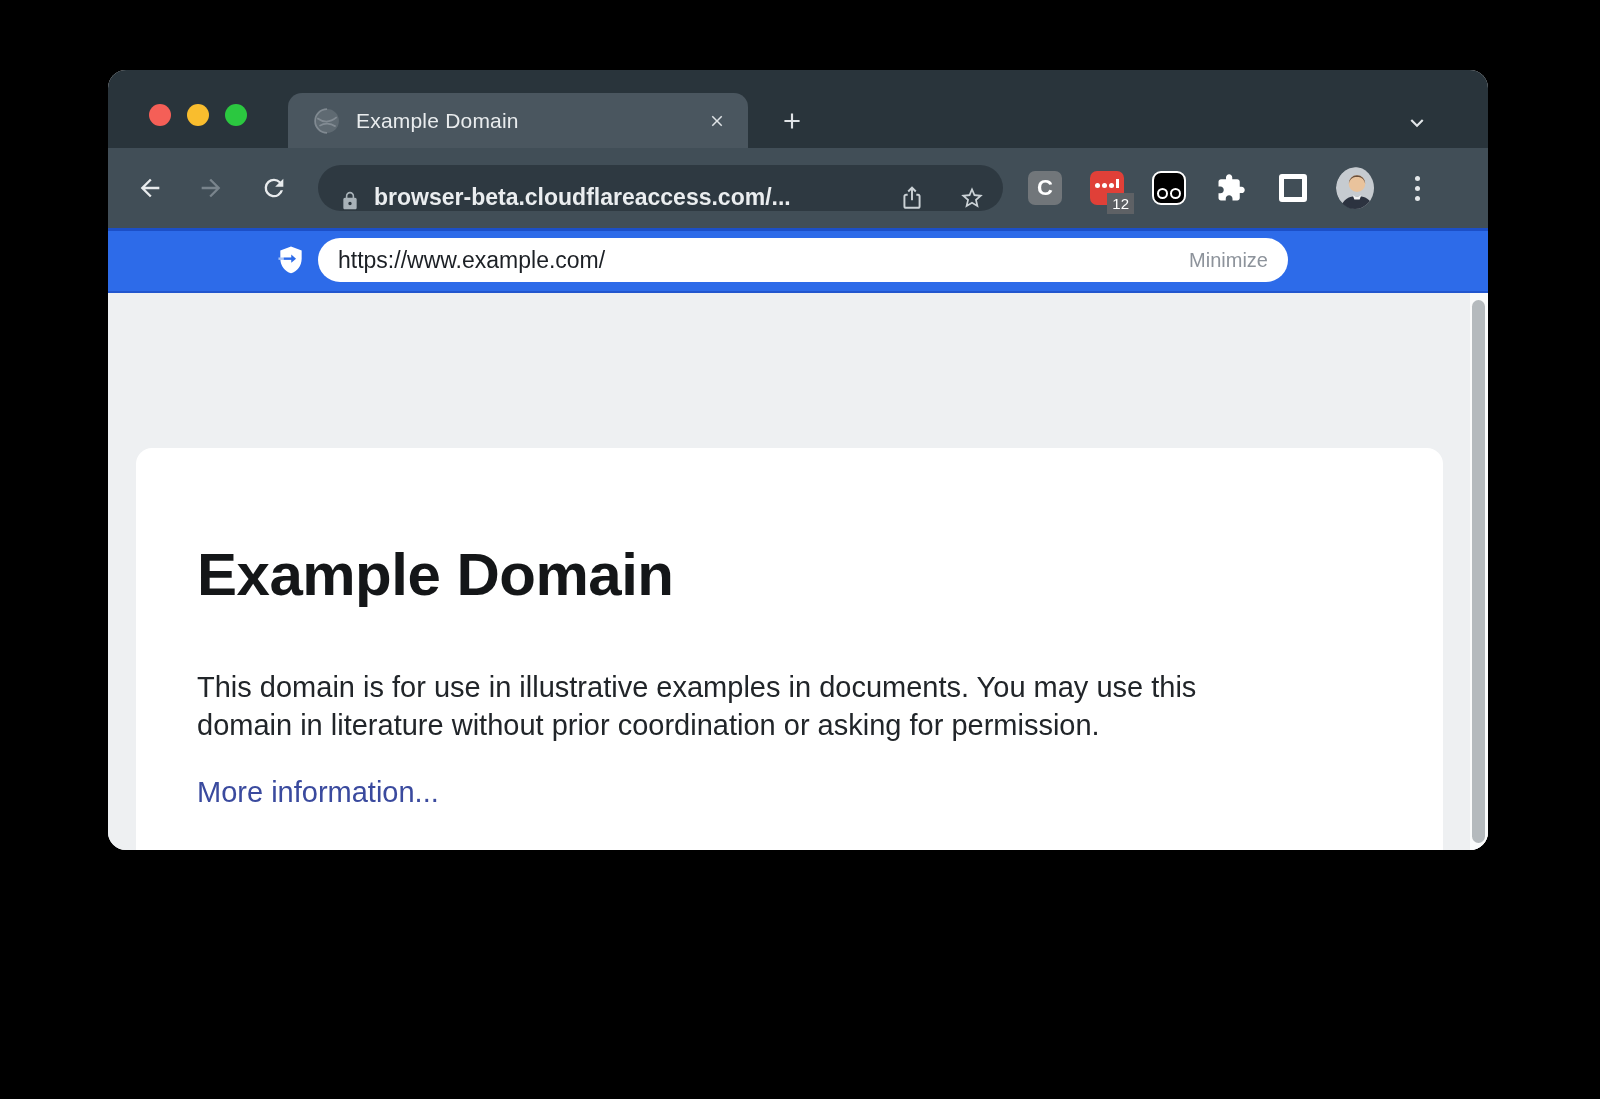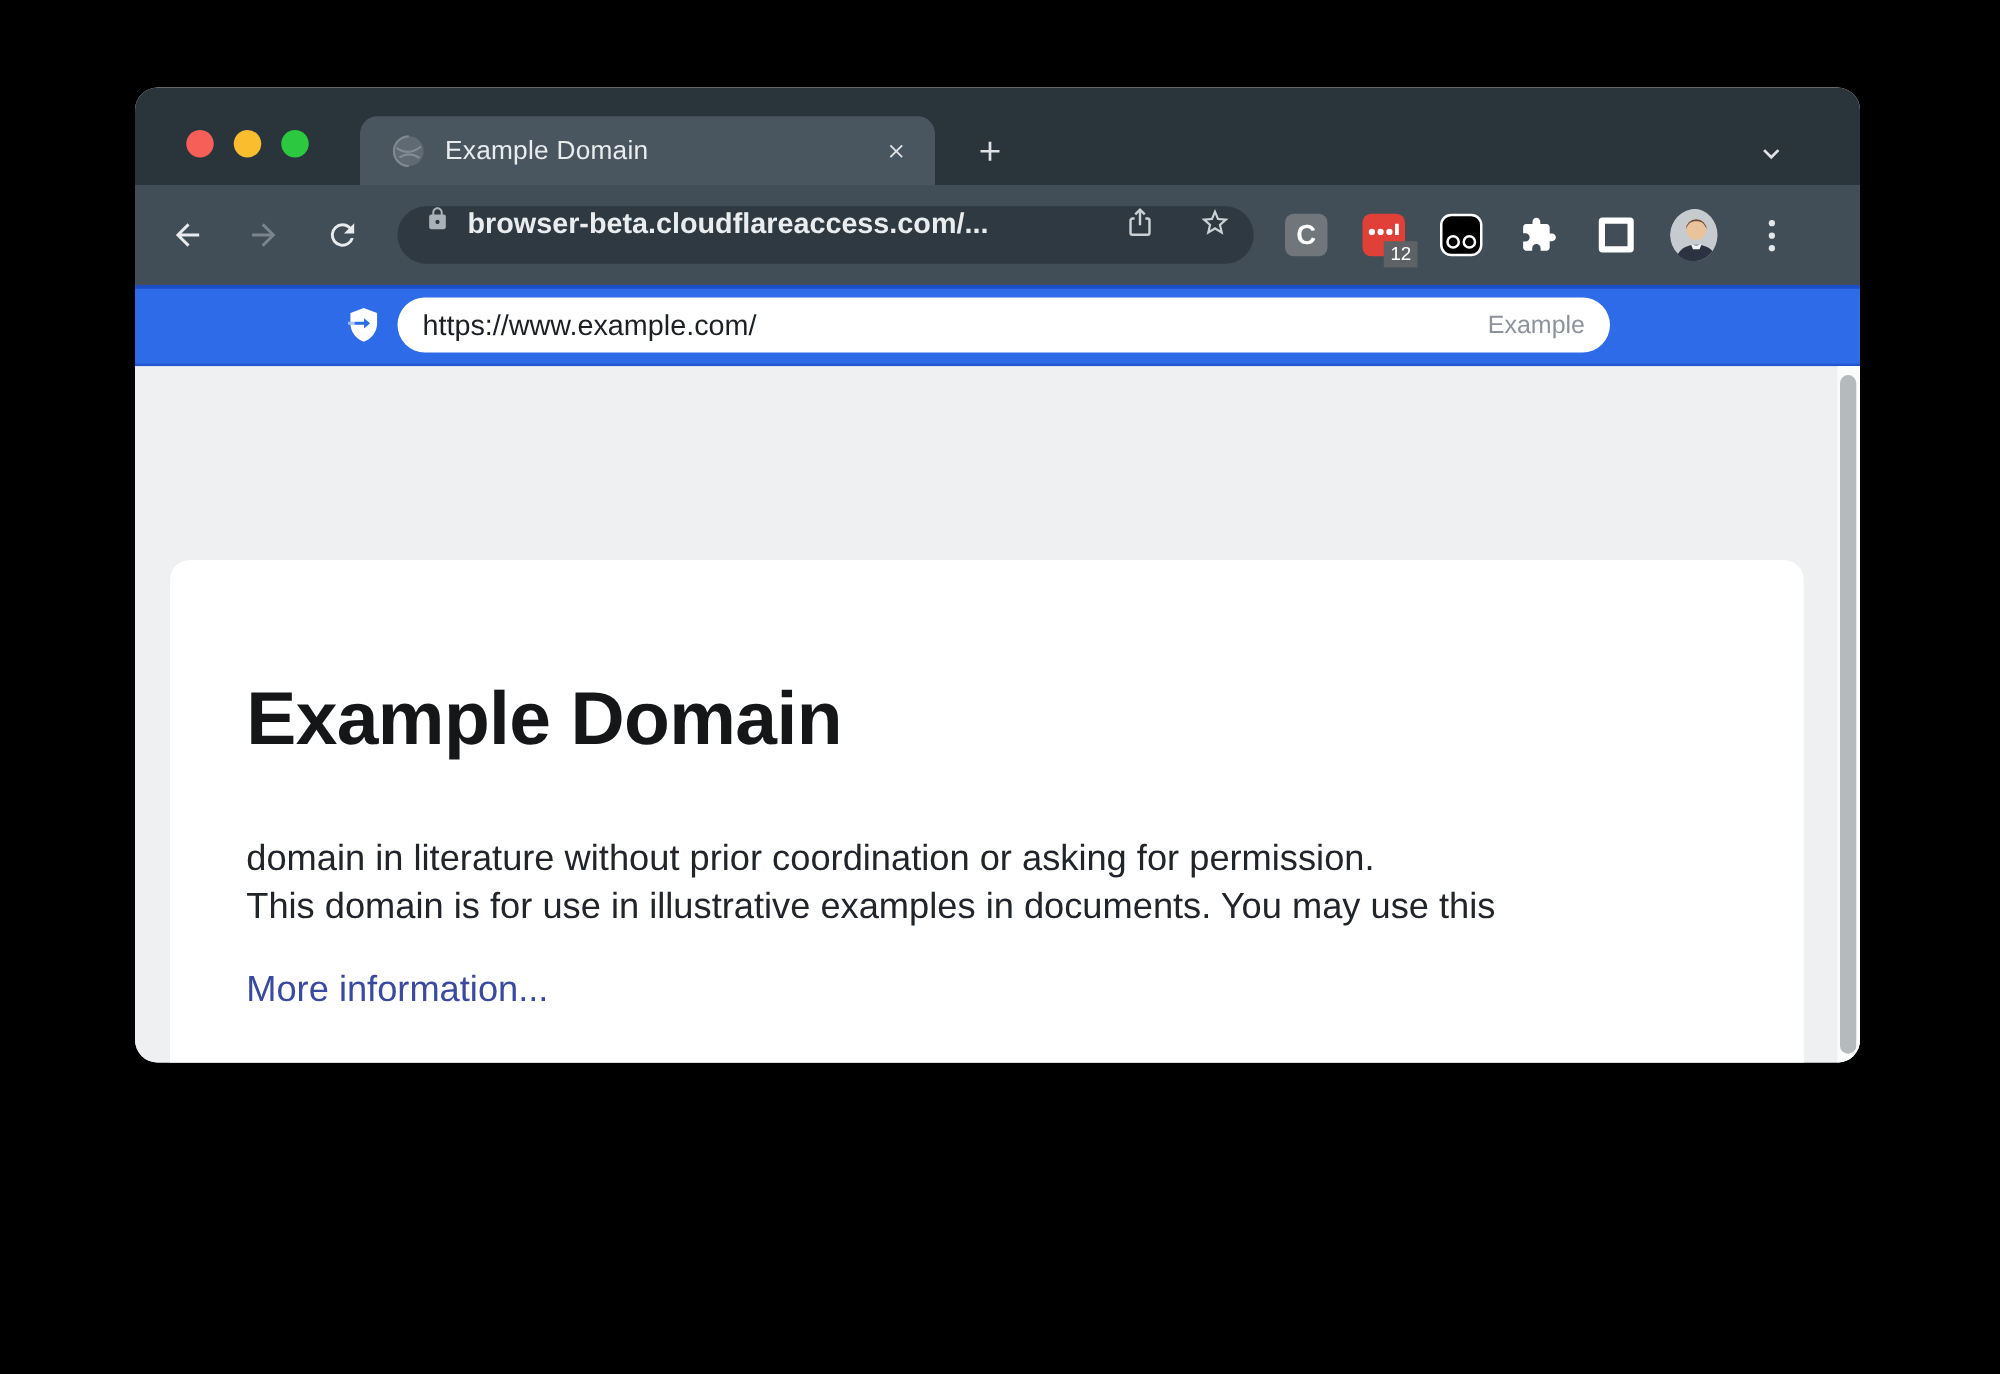--- a/index.html
+++ b/index.html
@@ -31,21 +31,21 @@
   
   .toolbar { position:absolute; left:0; top:78px; width:100%; height:80px; background:#414e57; }
   .nav-btn { position:absolute; top:26px; width:28px; height:28px; }
   .btn-back    { left:28px; }
   .btn-forward { left:89px; }
   .btn-reload  { left:152px; }
 
   .omnibox {
     position:absolute; left:210px; top:17px; width:685px; height:46px;
     background:#2e3941; border-radius:23px;
-    display:flex; align-items:flex-start; padding:0 18px 0 22px;
+    display:flex; align-items:flex-end; padding:0 18px 0 22px;
   }
   .omnibox-url { flex:1; margin-left:14px; font-size:23px; font-weight:600; color:#eaedef; white-space:nowrap; overflow:hidden; }
   .omni-icon { width:26px; height:26px; flex:0 0 auto; }
   .omni-share { margin-right:34px; }
 
   .ext-row { position:absolute; right:52px; top:0; height:80px; display:flex; align-items:center; gap:24px; }
   .ext-slot { width:38px; height:80px; display:flex; align-items:center; justify-content:center; position:relative; }
 
   .ext-c { width:34px; height:34px; background:#71767a; border-radius:7px; display:flex; align-items:center; justify-content:center; color:#fff; font-size:22px; font-weight:700; }
 
@@ -224,32 +224,32 @@
     <span class="iso-shield">
       <svg width="32" height="32" viewBox="0 0 24 24">
         <path d="M12 1.8 20 4.8 V11 c0 5.2-3.4 9.5-8 11-4.6-1.5-8-5.8-8-11 V4.8 Z" fill="#fff"></path>
         <path d="M2.6 11 H6.5" stroke="#a9c2f5" stroke-width="1.8"></path>
         <path d="M6.5 11 H13.2" stroke="#2d6be9" stroke-width="1.8"></path>
         <path d="M12.2 7.9 15.8 11 12.2 14.1z" fill="#2d6be9"></path>
       </svg>
     </span>
     <div class="iso-pill">
       <span class="iso-url">https://www.example.com/</span>
-      <span class="iso-min">Example</span>
+      <span class="iso-min">Minimize</span>
     </div>
   </div>
 
   <div class="page">
     <div class="scroll-track">
       <div class="scroll-thumb"></div>
     </div>
 
     <div class="card">
       <h1>Example Domain</h1>
       <div class="para">
+        <div>This domain is for use in illustrative examples in documents. You may use this</div>
         <div>domain in literature without prior coordination or asking for permission.</div>
-        <div>This domain is for use in illustrative examples in documents. You may use this</div>
       </div>
       <a class="more" href="#">More information...</a>
     </div>
   </div>
 
 </div>
 
 </body></html>

